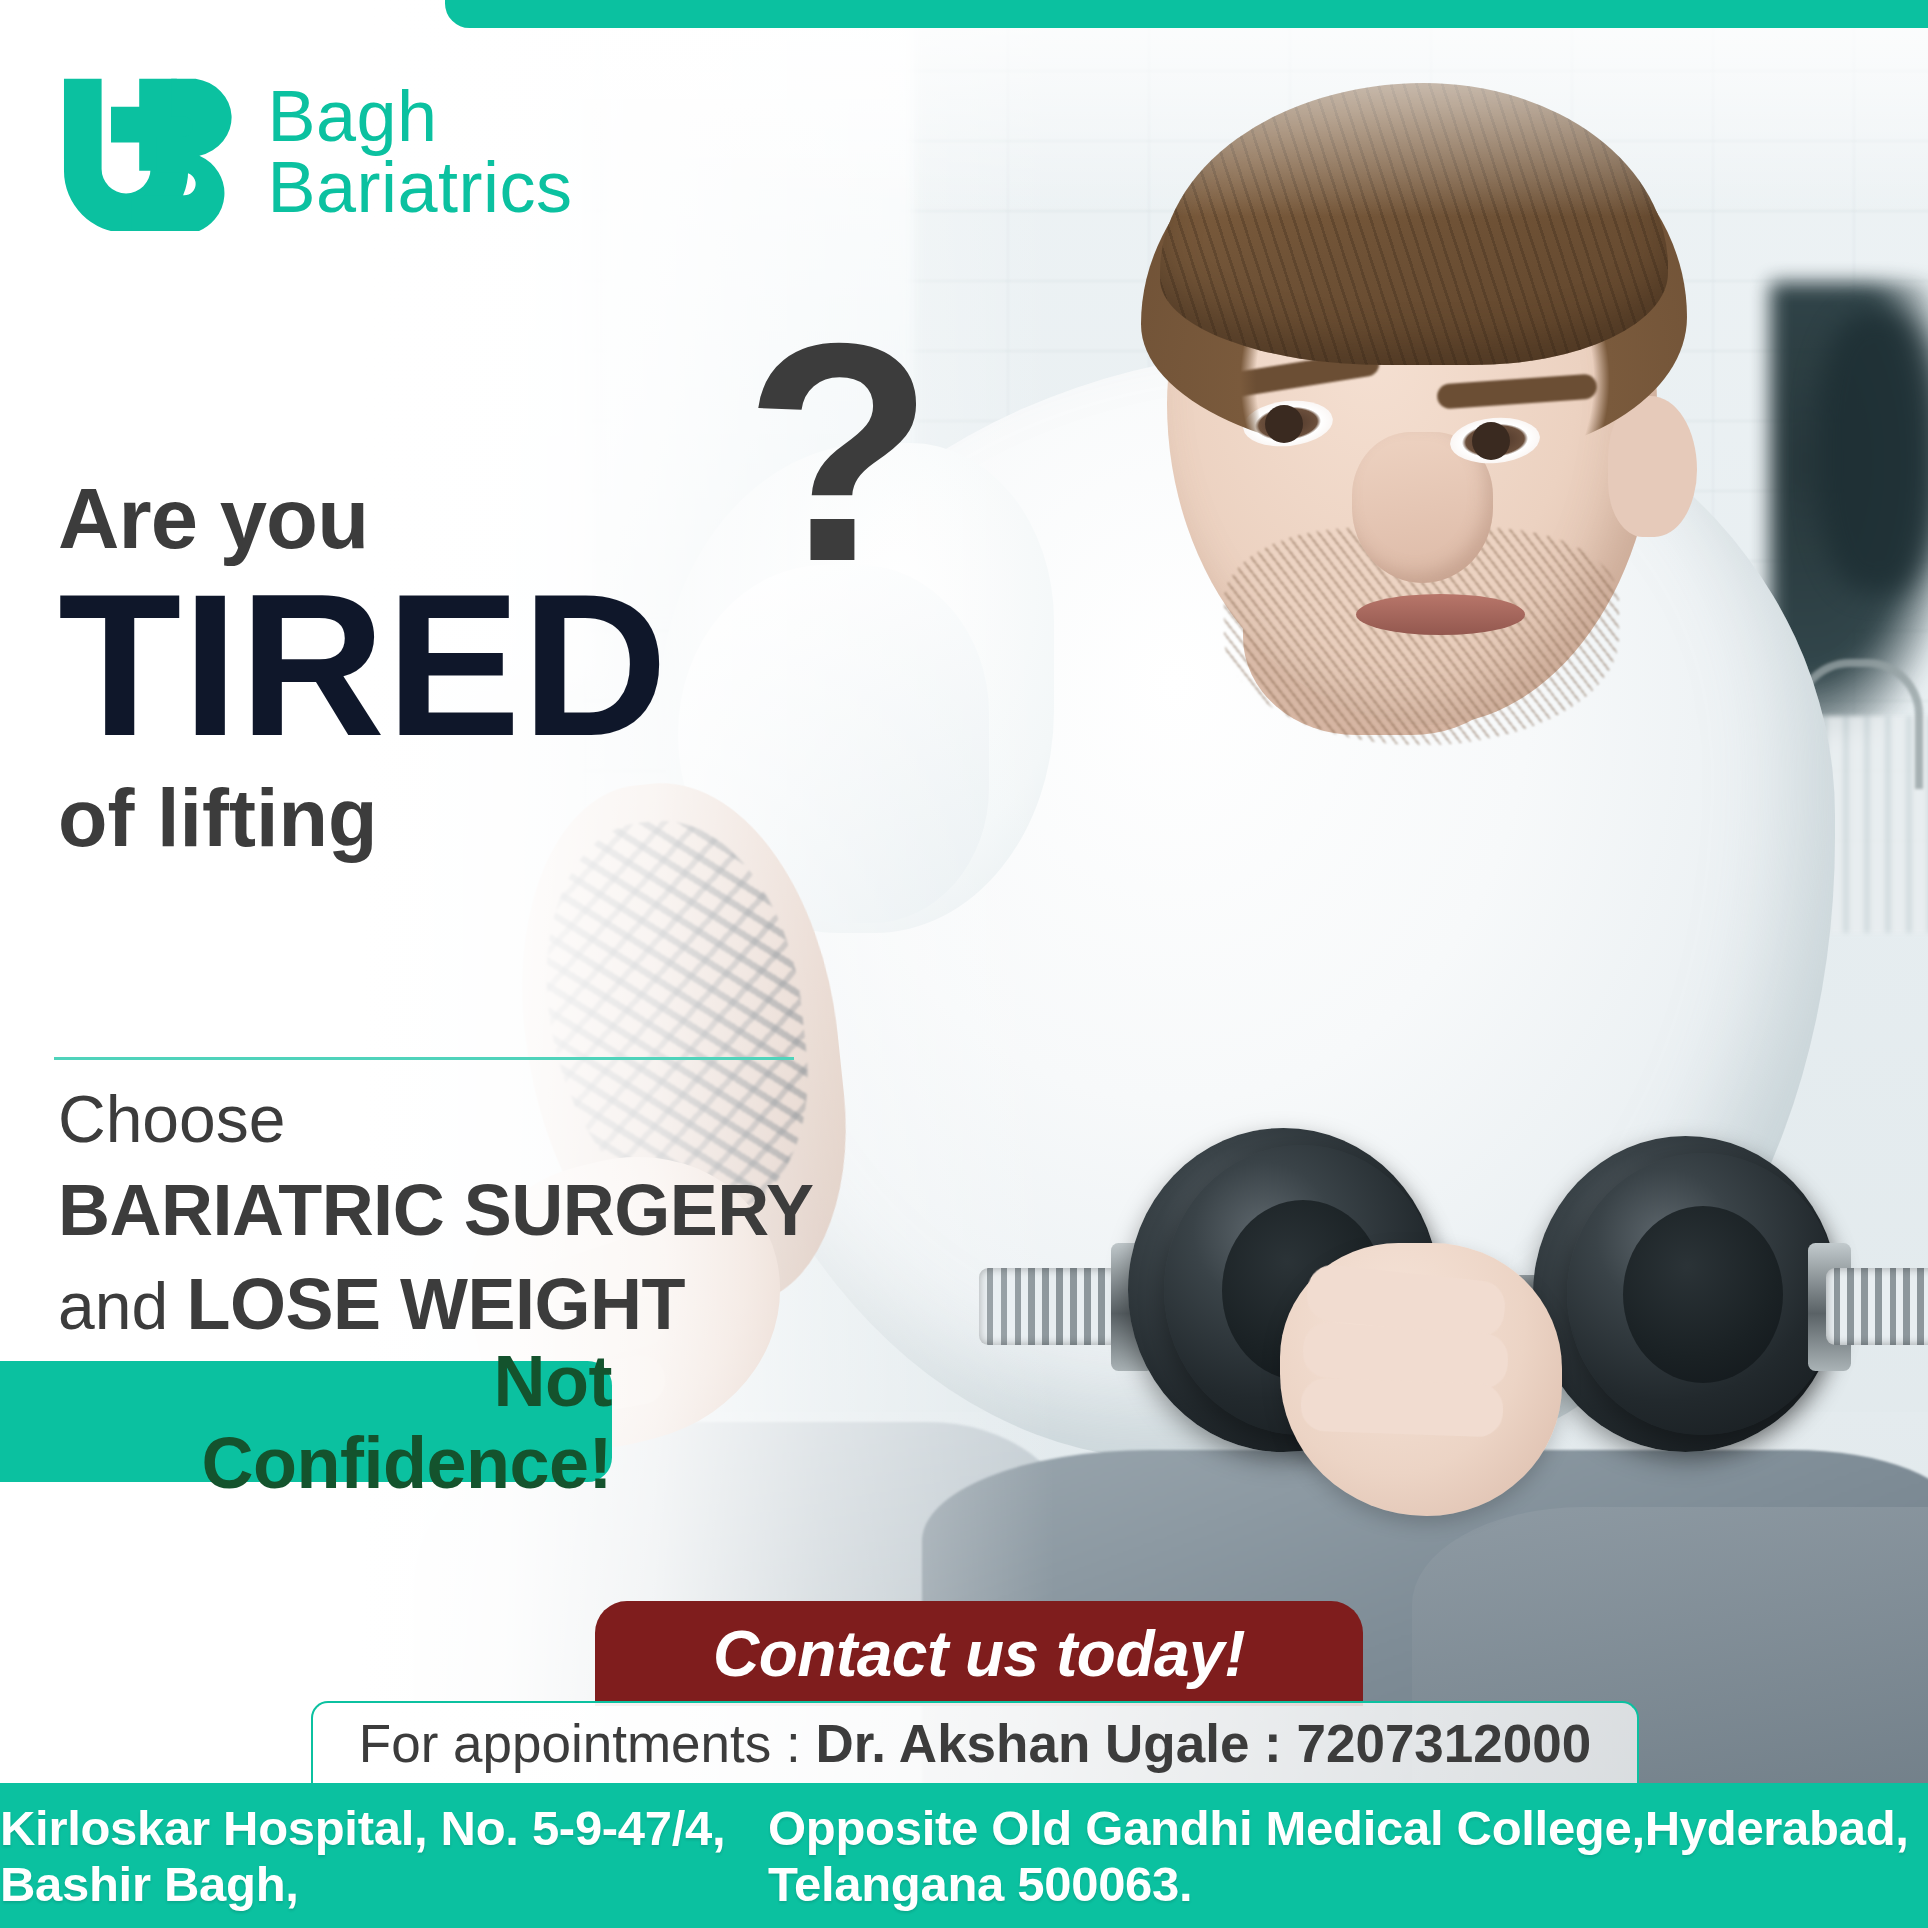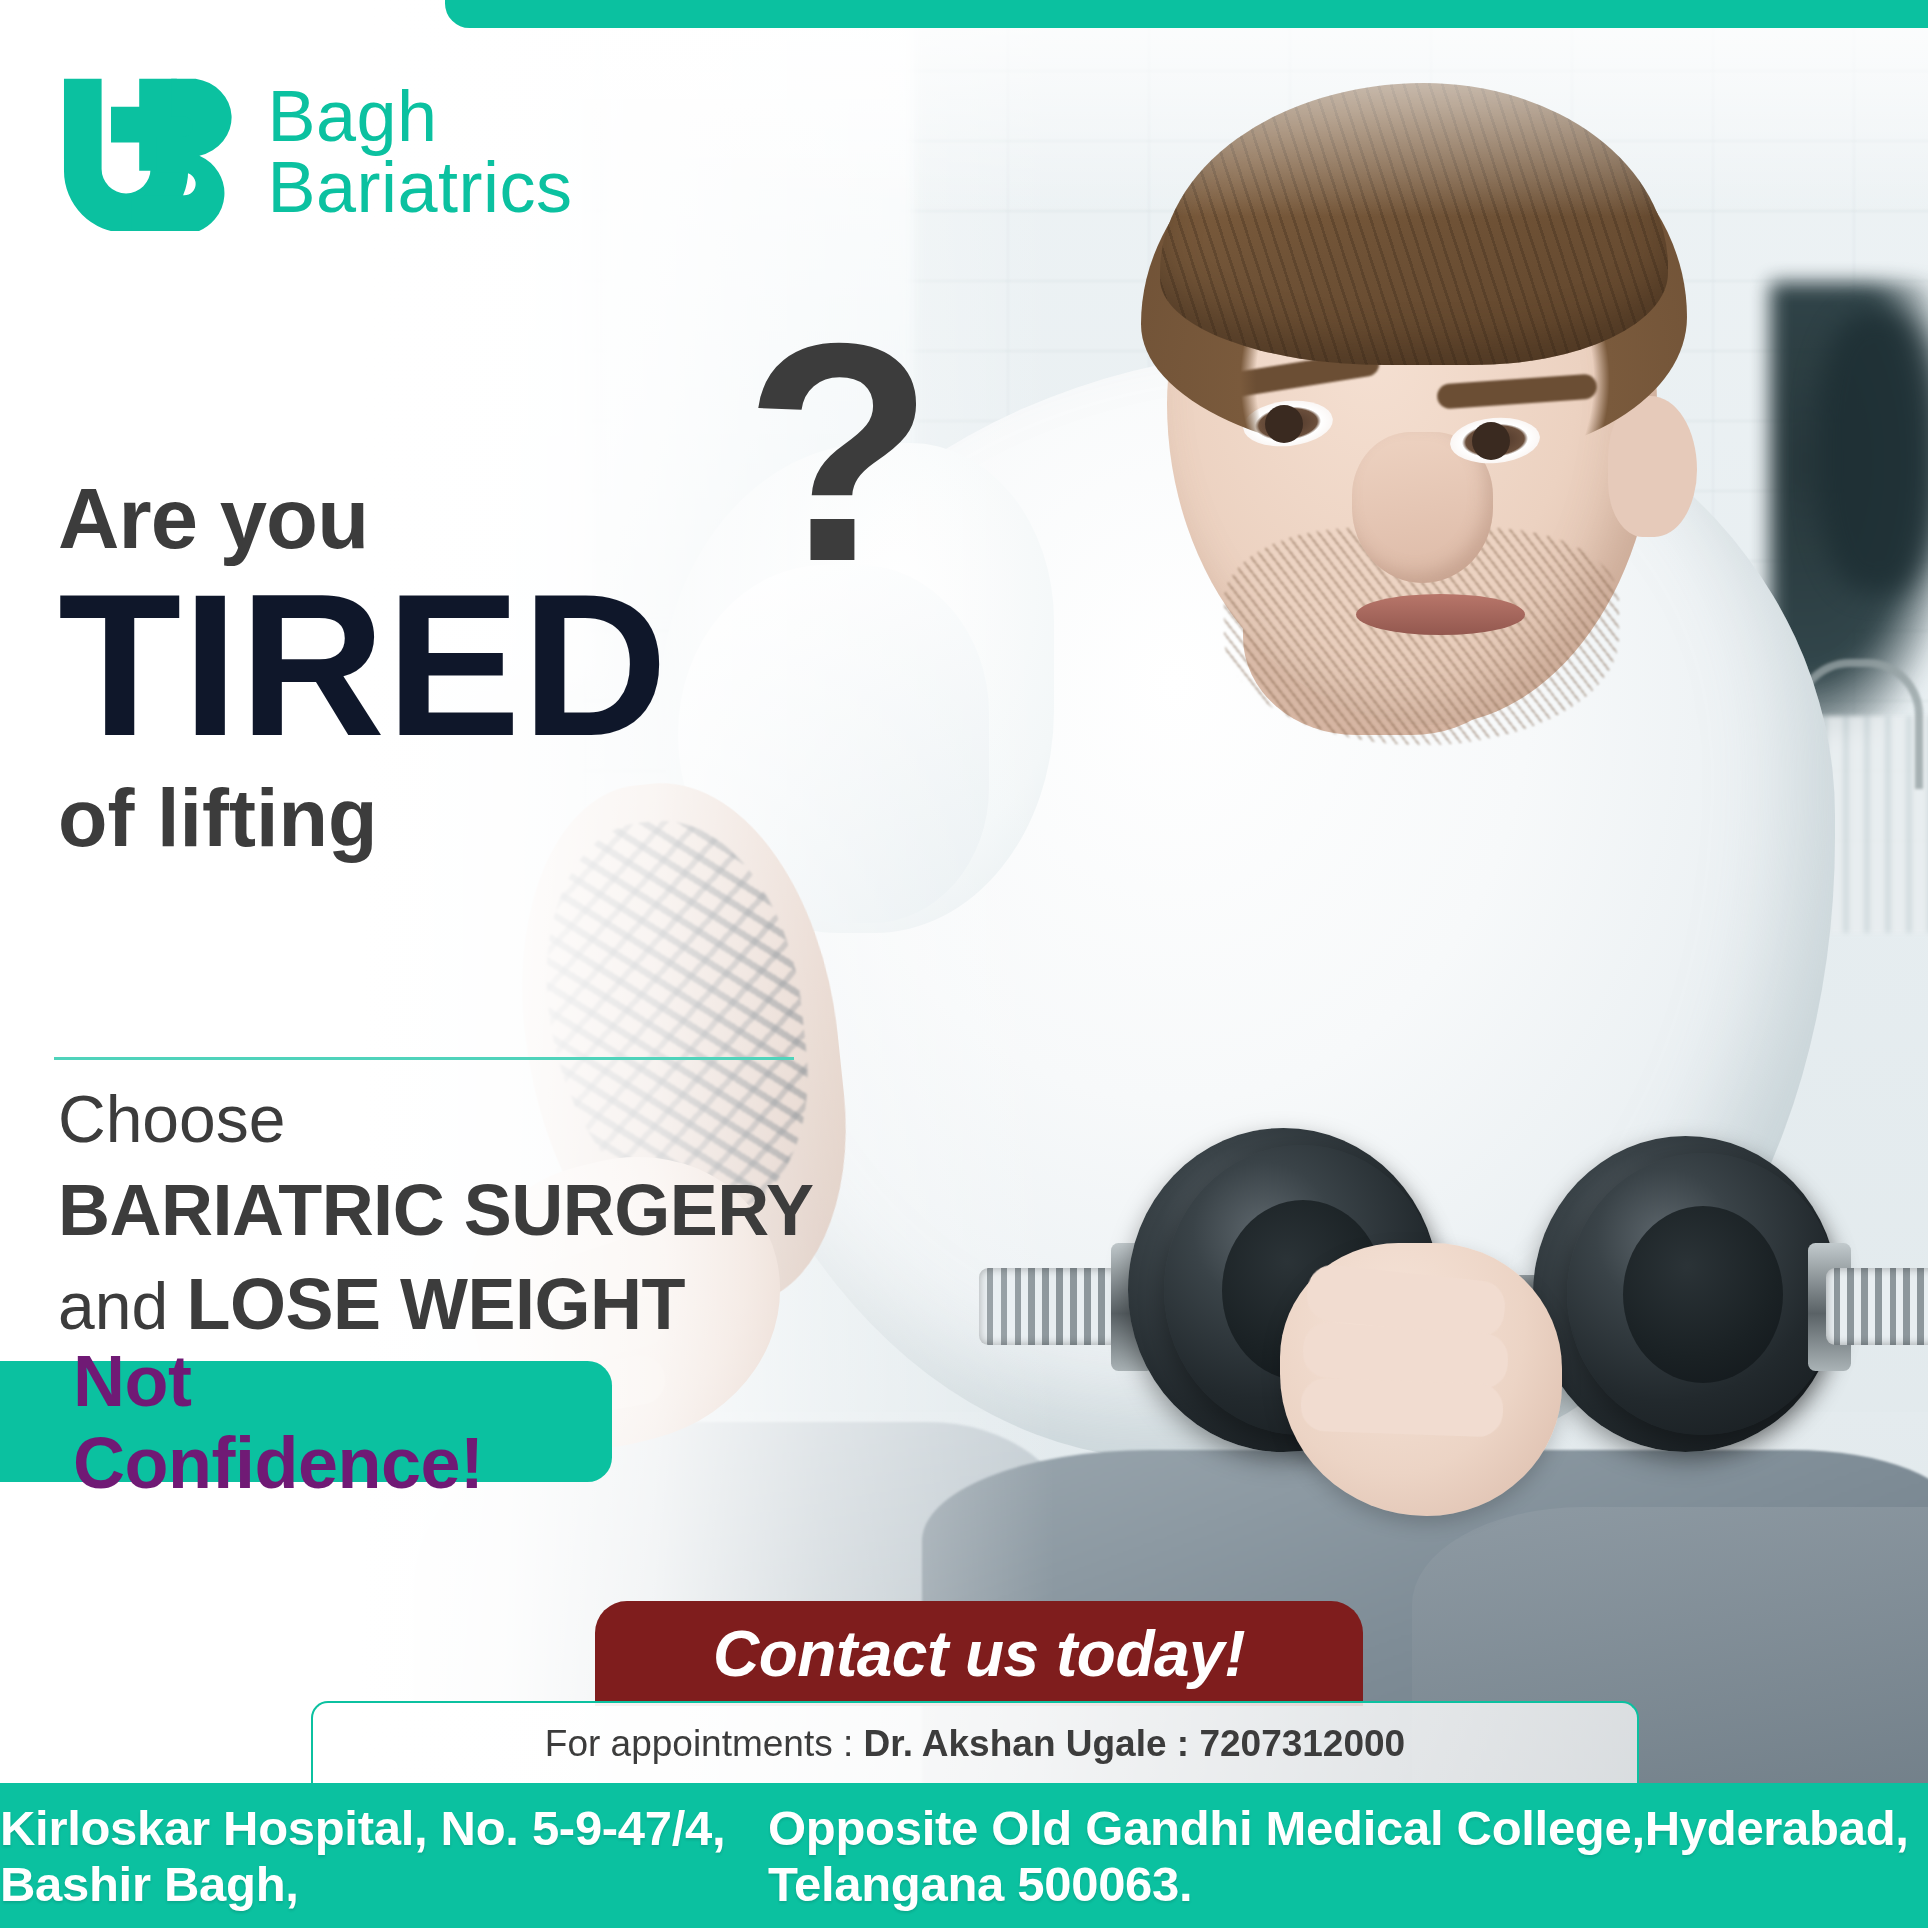--- a/index.html
+++ b/index.html
@@ -172,35 +172,35 @@
   
   .subcopy{position:absolute;left:58px;top:1083px;width:942px;color:#3c3c3c;}
   .s-choose{font-size:66px;font-weight:400;line-height:1.12;margin:0;}
   .s-bar{font-size:72px;font-weight:800;line-height:1.12;margin:13px 0 0 0;letter-spacing:-0.5px;}
   .s-and{font-size:66px;font-weight:400;line-height:1.12;margin:13px 0 0 0;}
   .s-and b{font-weight:800;font-size:72px;letter-spacing:-0.5px;}
 
   .badge-conf{position:absolute;left:0;top:1361px;height:121px;width:612px;
      background:#0BC1A0;border-top-right-radius:24.5px;border-bottom-right-radius:24.5px;
      display:flex;align-items:center;}
-  .badge-conf span{color:#701a75;font-size:72px;font-weight:800;margin-left:73px;
-     letter-spacing:-0.5px;}
+  .badge-conf span{color:#14532d;font-size:72px;font-weight:800;margin-left:73px;
+     letter-spacing:-0.5px;text-align:right;}
 
   
   .cta{position:absolute;left:595px;top:1601px;width:768px;height:105px;
      background:#7f1d1d;border-top-left-radius:32px;border-top-right-radius:32px;
      display:flex;align-items:center;justify-content:center;}
   .cta span{color:#fff;font-size:64px;font-weight:800;font-style:italic;letter-spacing:-0.5px;}
 
   .appt{position:absolute;left:311px;top:1701px;width:1328px;height:83px;
      border:2.8px solid #0BC1A0;border-bottom:none;
      border-top-left-radius:17px;border-top-right-radius:17px;
      background:linear-gradient(90deg, rgba(255,255,255,.97) 0%, rgba(255,255,255,.90) 55%, rgba(255,255,255,.72) 100%);
      display:flex;align-items:center;justify-content:center;box-sizing:border-box;}
-  .appt span{font-size:37px;color:#3c3c3c;font-weight:400;white-space:nowrap;text-align:right;}
+  .appt span{font-size:53px;color:#3c3c3c;font-weight:400;white-space:nowrap;text-align:right;}
   .appt span b{font-weight:800;}
 
   .footer{position:absolute;left:0;top:1783px;width:1928px;height:145px;
      background:#0BC1A0;display:flex;align-items:center;
      justify-content:center;gap:5.6px;}
   .footer div{color:#ffffff;font-size:49px;font-weight:700;letter-spacing:-0.3px;
      text-shadow:0 1.9px 2.8px rgba(0,0,0,.12);}
 </style>
 </head>
 <body>

